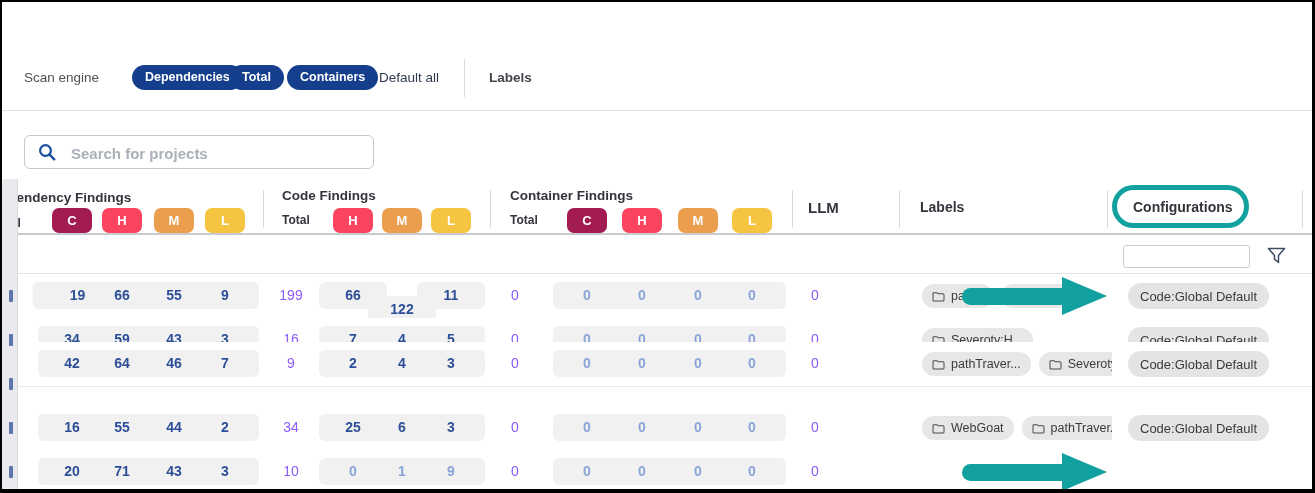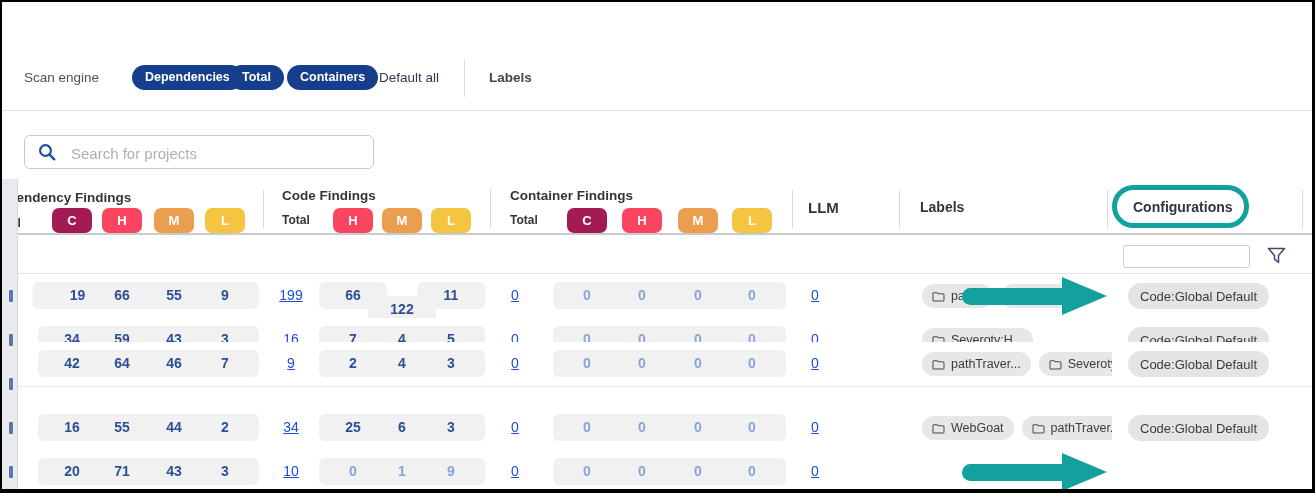--- a/index.html
+++ b/index.html
@@ -21,21 +21,21 @@
     border:1px solid #c5c9d1;border-radius:3px;background:#fff;cursor:pointer;}
   .labels-select .ph{position:absolute;left:12px;top:7px;font-size:13.5px;color:#b4bac3;}
   .caret{position:absolute;right:14px;top:13px;width:0;height:0;
     border-left:5px solid transparent;border-right:5px solid transparent;border-top:6px solid #5a5f66;}
   .topline{left:0;top:108px;width:1315px;height:1px;background:#e0e1e4;}
   
   .search-box{left:22px;top:133px;width:350px;height:34px;box-sizing:border-box;
     border:1px solid #c5c9d0;border-radius:6px;background:#fff;}
   .search-box svg{position:absolute;left:13px;top:7px;}
   .search-box input{position:absolute;left:44px;top:1px;width:295px;height:30px;border:none;outline:none;
-    font-family:"Liberation Sans",sans-serif;font-size:15px;color:#333;background:transparent;}
+    font-family:"Liberation Sans",sans-serif;font-size:15px;color:#333;background:transparent;font-weight:bold;}
   .search-box input::placeholder{color:#aab0ba;}
   
   .left-strip{left:0;top:177px;width:15px;height:312px;background:#e9eaed;border-right:1px solid #d9dadd;}
   .clipwrap{position:absolute;overflow:hidden;white-space:nowrap;}
   .gtitle{font-size:13.5px;font-weight:bold;color:#33343c;white-space:nowrap;}
   .gtitle.abs{top:186px;}
   .subtotal{font-size:12px;font-weight:bold;color:#33343c;white-space:nowrap;}
   .subtotal.abs{top:211px;}
   .hbadge{position:absolute;top:206px;width:40px;height:25px;line-height:25px;border-radius:7px;
     text-align:center;color:#fff;font-size:13px;font-weight:bold;}
@@ -54,21 +54,21 @@
     border:5px solid #12a19e;border-radius:23px;pointer-events:none;}
   .annotation-arrow{position:absolute;left:0;top:0;width:100%;height:100%;pointer-events:none;}
   .arrow-body{position:absolute;left:944px;top:14px;width:102px;height:17px;background:#12a19e;border-radius:9px 0 0 9px;}
   .arrow-head{position:absolute;left:1044px;top:3px;width:0;height:0;
     border-top:19px solid transparent;border-bottom:19px solid transparent;border-left:45px solid #12a19e;}
   
   .trow{position:absolute;left:16px;width:1296px;height:44px;border-bottom:1px solid #e8e9ec;background:#fff;}
   .num{position:absolute;transform:translateX(-50%);font-size:14px;white-space:nowrap;}
   .num.pill{top:8px;min-width:42px;height:27px;line-height:27px;text-align:center;background:#f1f1f2;
     border-radius:6px;color:#2d4f96;cursor:pointer;}
-  .num.plain{top:13px;color:#1d4ed8;text-decoration:underline;}
+  .num.plain{top:13px;color:#8b5cf6;}
   .num.muted{color:#8aa4d8;}
   .labels-cell{position:absolute;left:904px;top:10px;width:190px;height:24px;display:flex;gap:8px;
     align-items:center;overflow:hidden;}
   .configs-cell{position:absolute;left:1110px;top:9px;height:26px;display:flex;gap:6px;align-items:center;}
   .chip{display:inline-flex;flex:0 0 auto;align-items:center;gap:6px;height:24px;border-radius:12px;
     background:#e7e7e8;padding:0 10px;font-size:12.5px;color:#3b3b3d;cursor:pointer;white-space:nowrap;}
   .chip.ghost{width:56px;}
   .configs-cell .chip{height:26px;border-radius:13px;font-size:13px;background:#e4e4e5;padding:0 12px;}
   .sliver{position:absolute;left:7px;width:4px;height:12px;background:#41629f;border-radius:1px;opacity:.85;}
 </style>

